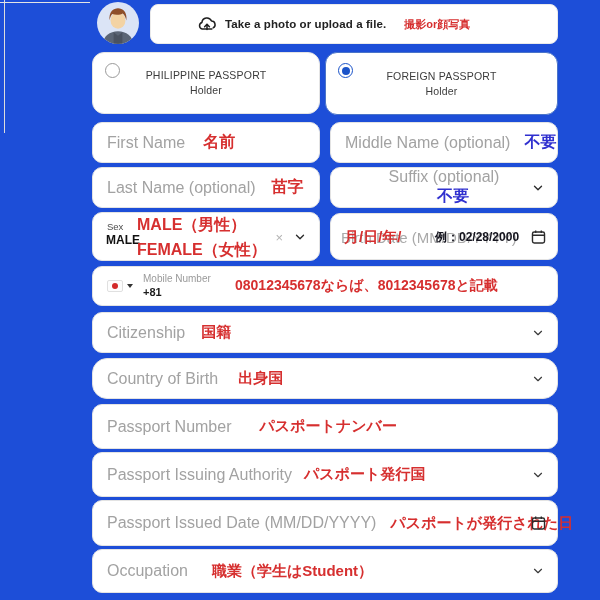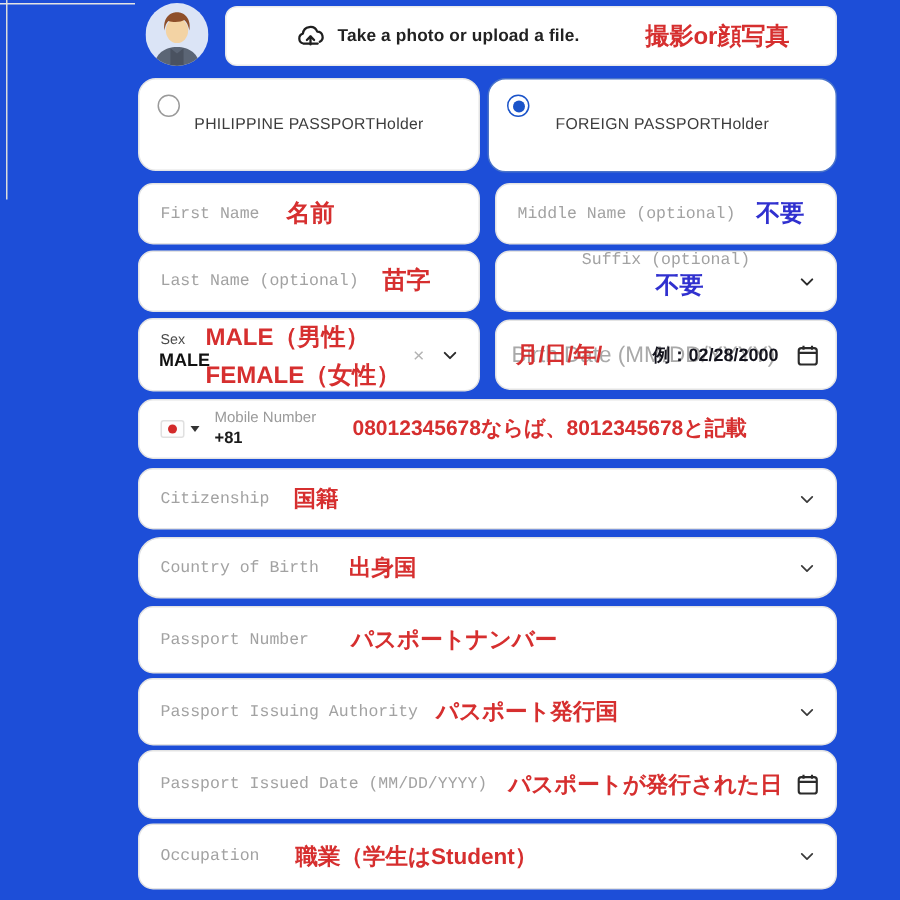--- a/index.html
+++ b/index.html
@@ -10,36 +10,36 @@
   .vline { position:absolute; left:4px; top:0; width:1px; height:133px; background:#dcdcdc; }
   .hline { position:absolute; left:0; top:2px; width:90px; height:1px; background:#e4e4e4; }
 
   .avatar { position:absolute; left:97px; top:2px; width:42px; height:42px; }
 
   .upload-box { position:absolute; left:150px; top:4px; width:408px; height:40px;
     border:1px solid #eaeaea; border-radius:8px; background:#fff;
     display:flex; align-items:center; padding-left:46px; }
   .upload-box .up-icon { display:flex; margin-right:8px; }
   .upload-label { font-size:11.5px; font-weight:700; color:#222; letter-spacing:.1px; }
-  .upload-ann { margin-left:44px; font-size:16px; font-weight:700; color:#d62f2f; }
+  .upload-ann { margin-left:18px; font-size:11px; font-weight:700; color:#d62f2f; }
 
   .card { position:absolute; background:#fff; border-radius:12px; }
   .card-ph { left:92px; top:52px; width:228px; height:62px; border:1px solid #e4e4e4; }
   .card-fr { left:325px; top:52px; width:233px; height:63px; border:1.5px solid #4a74c9; }
-  .card-text { width:100%; height:100%; display:flex; flex-direction:row;
+  .card-text { width:100%; height:100%; display:flex; flex-direction:column;
     align-items:center; justify-content:center; font-size:10.5px; color:#3c3c3c;
     letter-spacing:.2px; line-height:1.4; font-weight:500; }
   .radio { position:absolute; left:12px; top:10px; width:15px; height:15px;
     border:1.5px solid #9a9a9a; border-radius:50%; background:#fff; }
   .radio.checked { border:1.5px solid #1a53c9; display:flex; align-items:center; justify-content:center; }
   .radio.checked::after { content:""; width:8px; height:8px; border-radius:50%; background:#1a53c9; }
 
   .field { position:absolute; background:#fff; border:1px solid #e3e3e3; border-radius:10px;
     display:flex; align-items:center; padding:0 14px; }
-  .ph { font-size:11px; color:#a2a2a2; white-space:nowrap;font-family:Liberation Mono, monospace; }
+  .ph { font-size:16px; color:#a2a2a2; white-space:nowrap; }
   .ann-red { font-size:15px; font-weight:700; color:#d62f2f; white-space:nowrap; }
   .ann-blue { font-size:16px; font-weight:700; color:#3030cf; white-space:nowrap; }
   .ann-big { font-size:16px; }
 
   .chev { position:absolute; right:12px; top:50%; transform:translateY(-50%); display:flex; }
   .cal  { position:absolute; right:10px; top:50%; transform:translateY(-50%); display:flex; }
 
   
   .sex-box { padding:0; }
   .sex-label { position:absolute; left:14px; top:8px; font-size:9.5px; color:#4b4b4b; }

